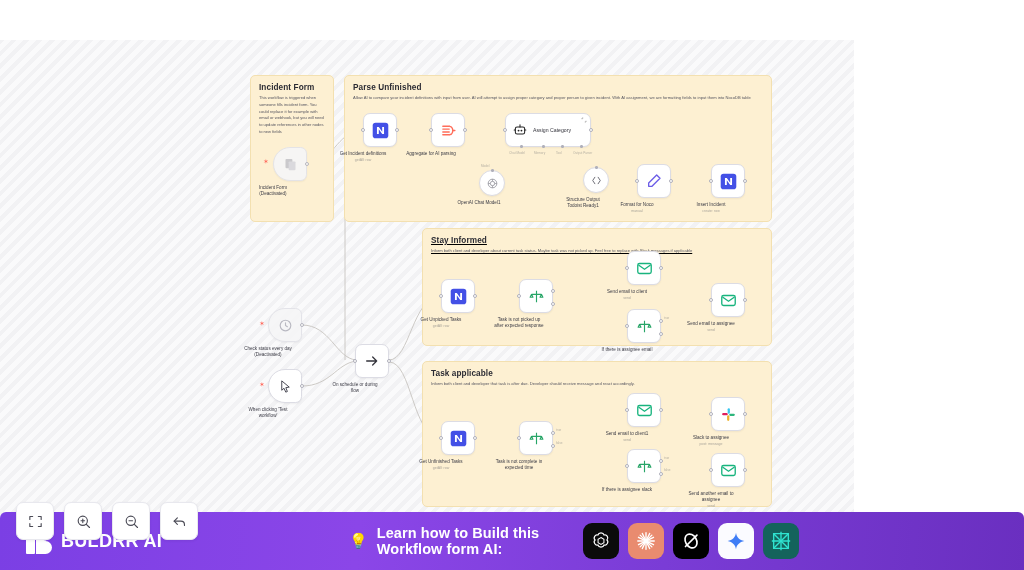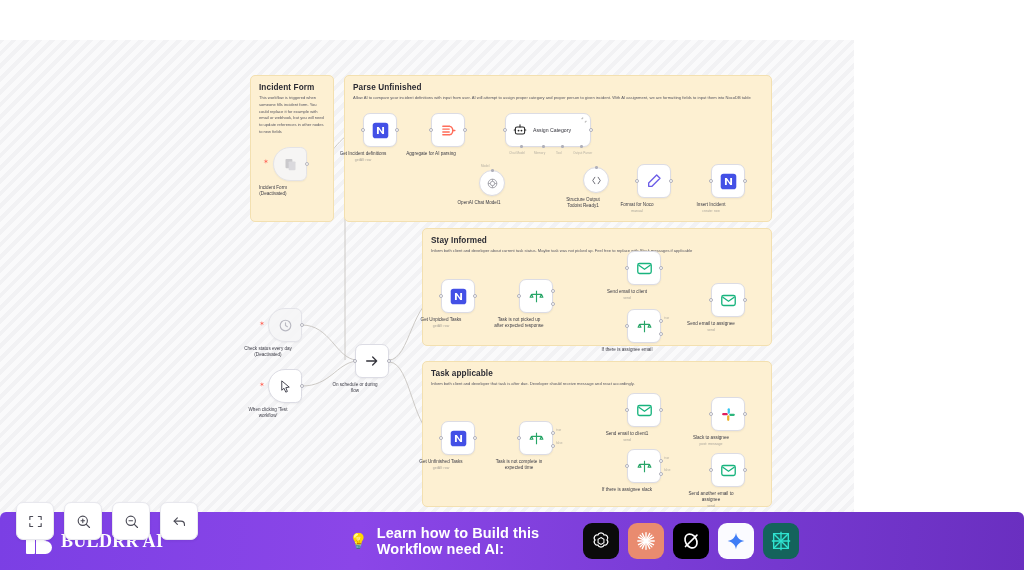--- a/index.html
+++ b/index.html
@@ -150,21 +150,21 @@
     position:absolute; left:0; top:0; width:9px; height:26px; background:#fff; border-radius:1px;
   }
   #brandmark .bowl1 {
     position:absolute; left:10px; top:0; width:14px; height:13px;
     background:#fff; border-radius: 0 7px 7px 0;
   }
   #brandmark .bowl2 {
     position:absolute; left:10px; top:13px; width:16px; height:13px;
     background:#fff; border-radius: 0 7px 7px 0;
   }
-  #brandtext { color:#fff; font-size:18px; font-weight:bold; letter-spacing:.3px;font-family:Liberation Serif, serif;}
+  #brandtext { color:#fff; font-size:18px; font-weight:bold; letter-spacing:.3px;}
   #cta {
     position:absolute; left:50%; transform:translateX(-50%);
     display:flex; align-items:center; gap:9px;
     margin-left: 62px;
   }
   #ctatext { color:#fff; font-size:14.5px; font-weight:bold; letter-spacing:.1px;}
   #bulb { font-size:15px; }
   #ailist { display:flex; gap:9px; align-items:center;}
   .aibtn {
     width:36px; height:36px; border-radius:9px;
@@ -219,21 +219,21 @@
     <div class="sticky-title">Incident Form</div>
     <div class="sticky-body">This workflow is triggered when someone fills incident form. You could replace it for example with email or webhook, but you will need to update references in other nodes to new fields</div>
   </div>
 
   <div class="sticky" style="left:344px; top:35px; width:428px; height:147px;">
     <div class="sticky-title">Parse Unfinished</div>
     <div class="sticky-body" style="max-width:402px;">Allow AI to compare your incident definitions with input from user. AI will attempt to assign proper category and proper person to given incident. With AI assignment, we are formatting fields to input them into NocoDB table</div>
   </div>
 
 
-  <div class="sticky" style="left:422px; top:188px; width:350px; height:118px;">
+  <div class="sticky" style="left:422px; top:188px; width:350px; height:118px;text-decoration:underline;">
     <div class="sticky-title">Stay Informed</div>
     <div class="sticky-body" style="max-width:330px;">Inform both client and developer about current task status. Maybe task was not picked up. Feel free to replace with Slack messages if applicable</div>
   </div>
 
   <div class="sticky" style="left:422px; top:321px; width:350px; height:146px;">
     <div class="sticky-title">Task applicable</div>
     <div class="sticky-body" style="max-width:330px;">Inform both client and developer that task is after due. Developer should receive message and react accordingly.</div>
   </div>
 
   <div class="nodewrap" style="left:273px; top:107px;">
@@ -614,21 +614,21 @@
     <div id="brandmark">
       <div class="bar"></div>
         <div class="bowl1"></div>
         <div class="bowl2"></div>
     </div>
     <div id="brandtext">BULDRR AI</div>
   </div>
 
   <div id="cta">
     <span id="bulb">💡</span>
-    <span id="ctatext">Learn how to Build this Workflow need AI:</span>
+    <span id="ctatext">Learn how to Build this Workflow form AI:</span>
 
     <div id="ailist">
       <div class="aibtn" style="background:#0b0b0b;">
         <svg width="22" height="22" viewBox="0 0 24 24">
           <path d="M12 3.2c1.8 0 3.1 1.2 3.4 2.3 1.2-.4 2.7.1 3.5 1.5.9 1.5.4 3.1-.4 3.9.9.8 1.3 2.4.4 3.9-.8 1.4-2.3 1.9-3.5 1.5-.3 1.1-1.6 2.3-3.4 2.3s-3.1-1.2-3.4-2.3c-1.2.4-2.7-.1-3.5-1.5-.9-1.5-.5-3.1.4-3.9-.9-.8-1.3-2.4-.4-3.9.8-1.4 2.3-1.9 3.5-1.5C8.9 4.4 10.2 3.2 12 3.2z" fill="none" stroke="#fff" stroke-width="1.3"></path>
           <path d="M12 8.2l3.2 1.9v3.8L12 15.8l-3.2-1.9v-3.8L12 8.2z" fill="none" stroke="#fff" stroke-width="1.1"></path>
         </svg>
       </div>
       <div class="aibtn" style="background:#e98b6f;">
         <svg width="22" height="22" viewBox="0 0 24 24">

